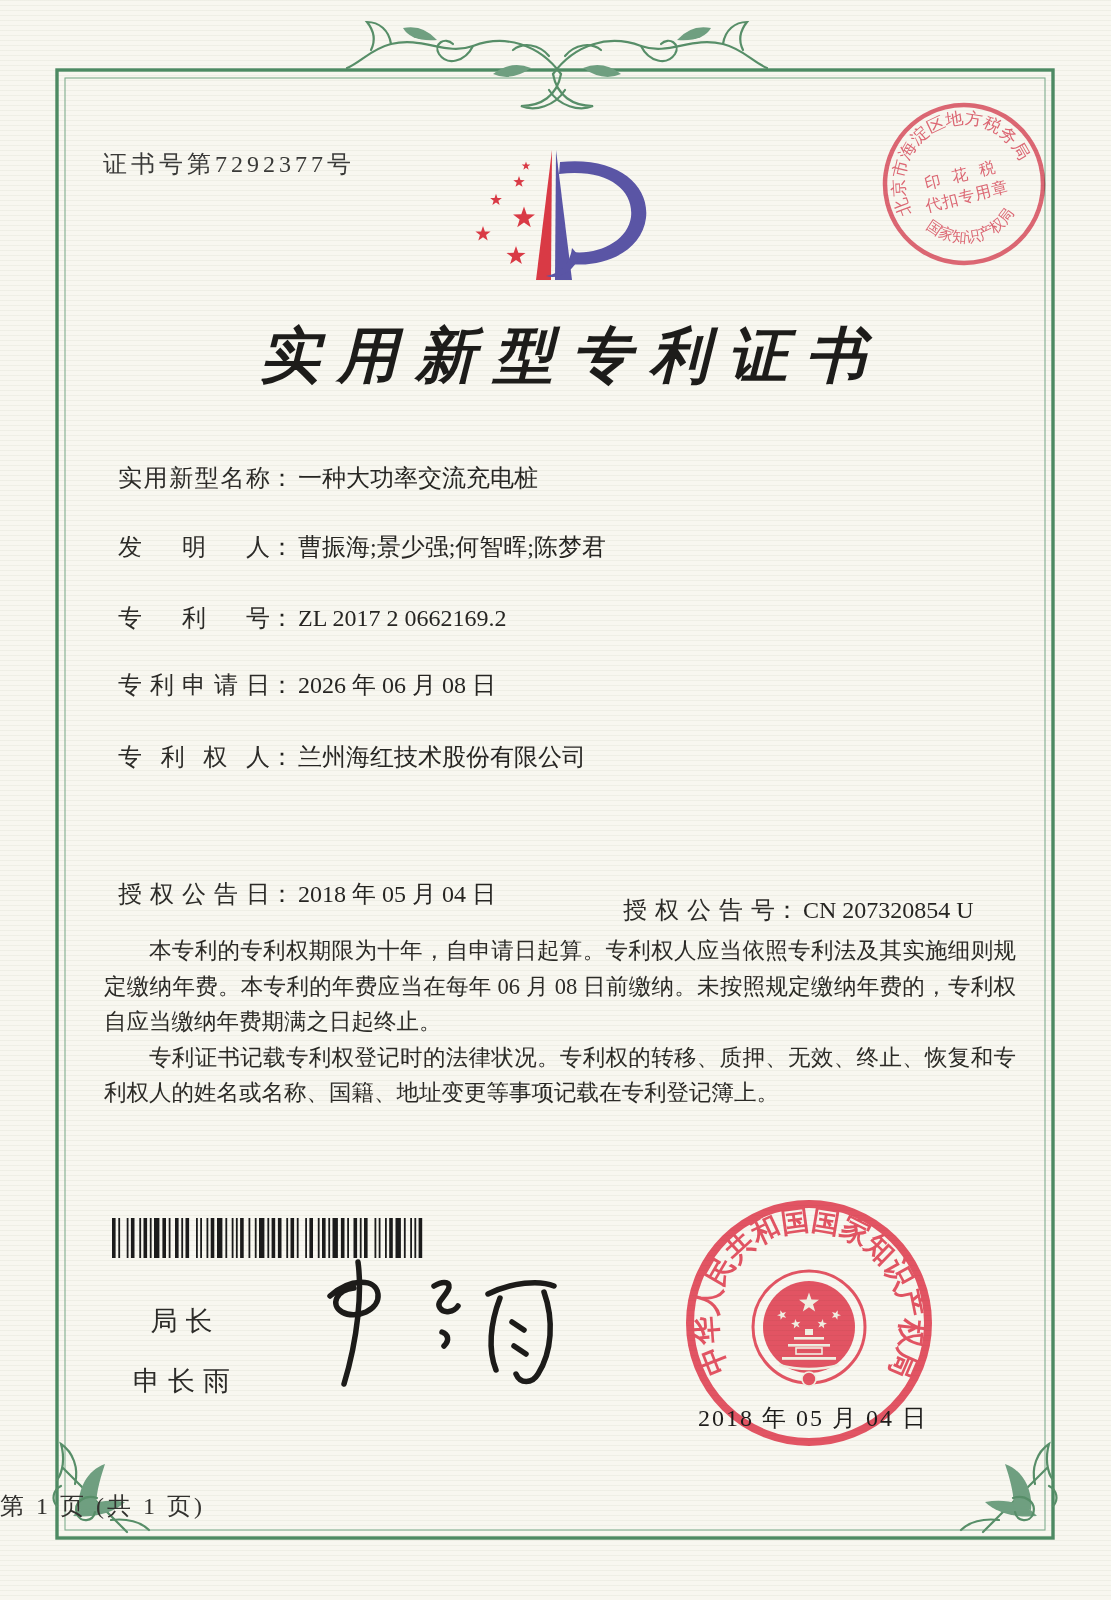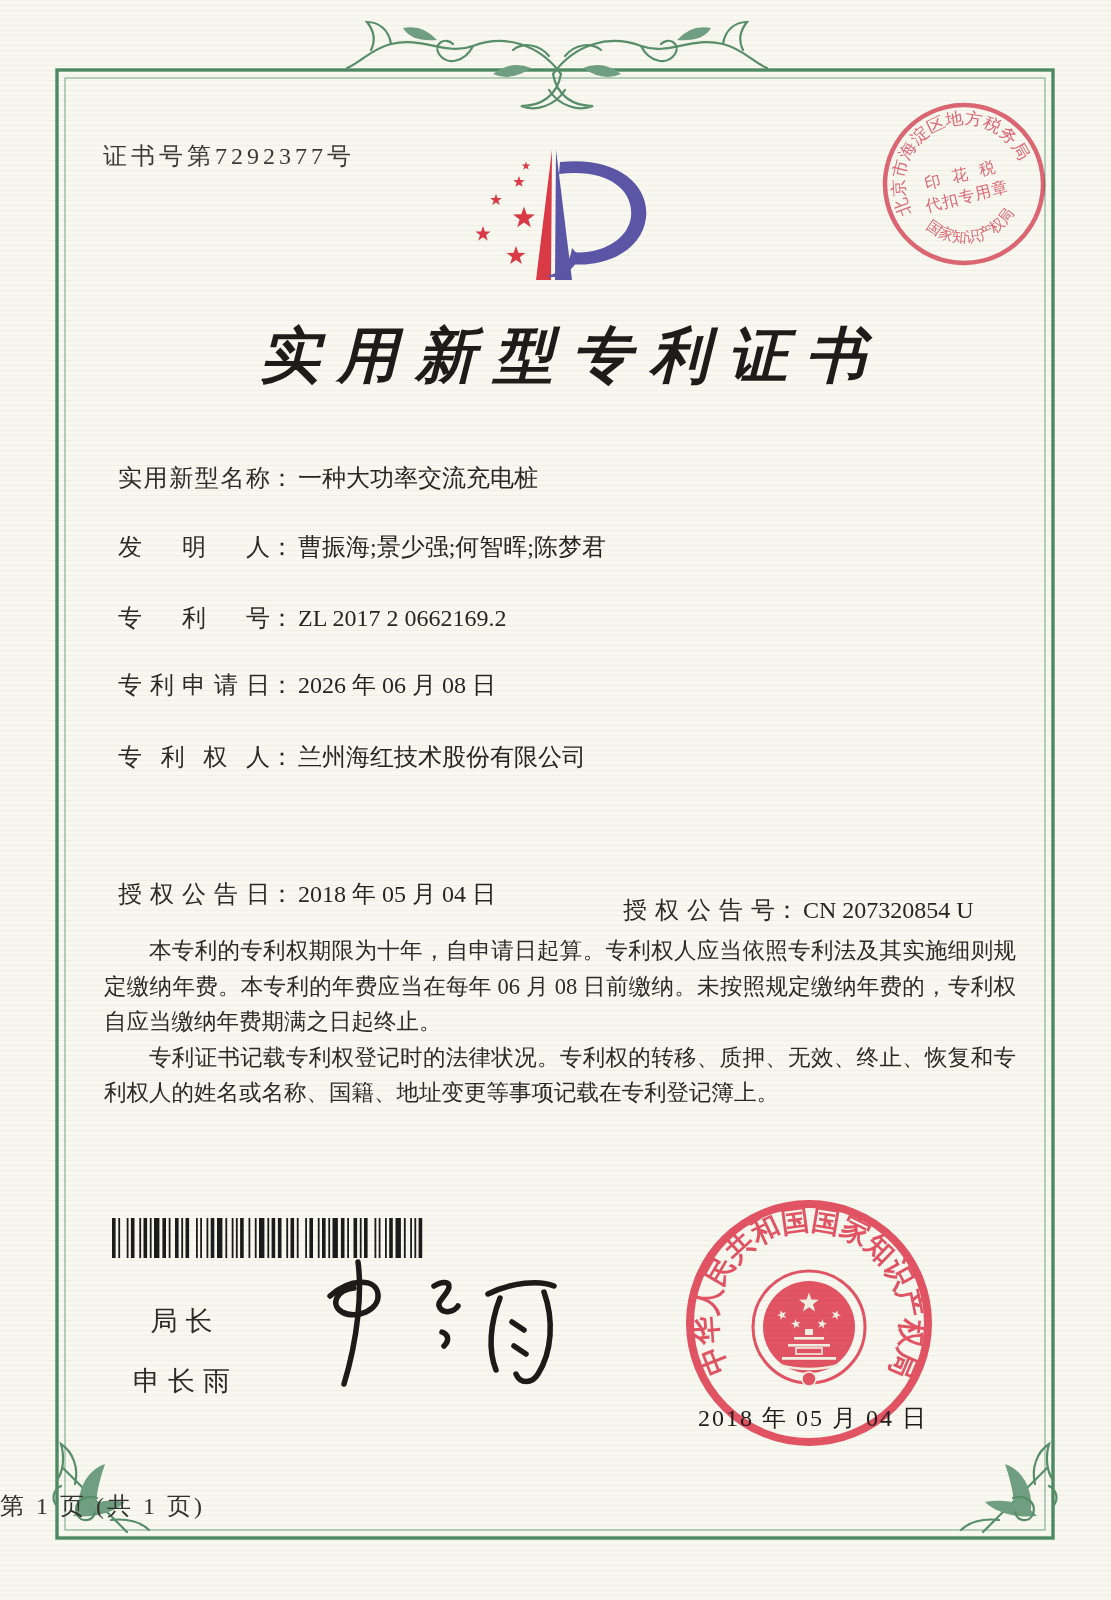--- a/index.html
+++ b/index.html
@@ -7,21 +7,21 @@
     position:relative; width:1111px; height:1600px; margin:0 auto;
     background:
       repeating-linear-gradient(180deg, rgba(196,202,182,.18) 0 1px, rgba(0,0,0,0) 1px 5px),
       #f8f7f0;
     font-family:"Liberation Serif", serif;
     color:#23221f; overflow:hidden;
   }
   svg{display:block;}
   .abs{position:absolute;}
   .border-svg{left:0;top:0;}
-  .cert-no{left:103px;top:140px;font-size:24px;letter-spacing:4px;color:#3a3a38;}
+  .cert-no{left:103px;top:148px;font-size:24px;letter-spacing:4px;color:#3a3a38;}
   .logo-svg{left:448px;top:136px;}
   .tax-stamp{left:868px;top:88px;mix-blend-mode:multiply;opacity:.88;}
   .title{left:0;top:300px;width:100%;margin:16px;text-align:center;font-size:60px;
     font-weight:600;letter-spacing:18px;color:#1d1c1a;font-style:italic;}
   .field-row{left:118px;width:880px;font-size:24px;white-space:nowrap;}
   .flabel{display:inline-block;width:152px;text-align:justify;text-align-last:justify;
     vertical-align:bottom;color:#2c2b28;}
   .colon{margin:0 4px 0 0;}
   .fvalue{color:#262522;}
   .grant-no{position:absolute;left:505px;top:16px;}

